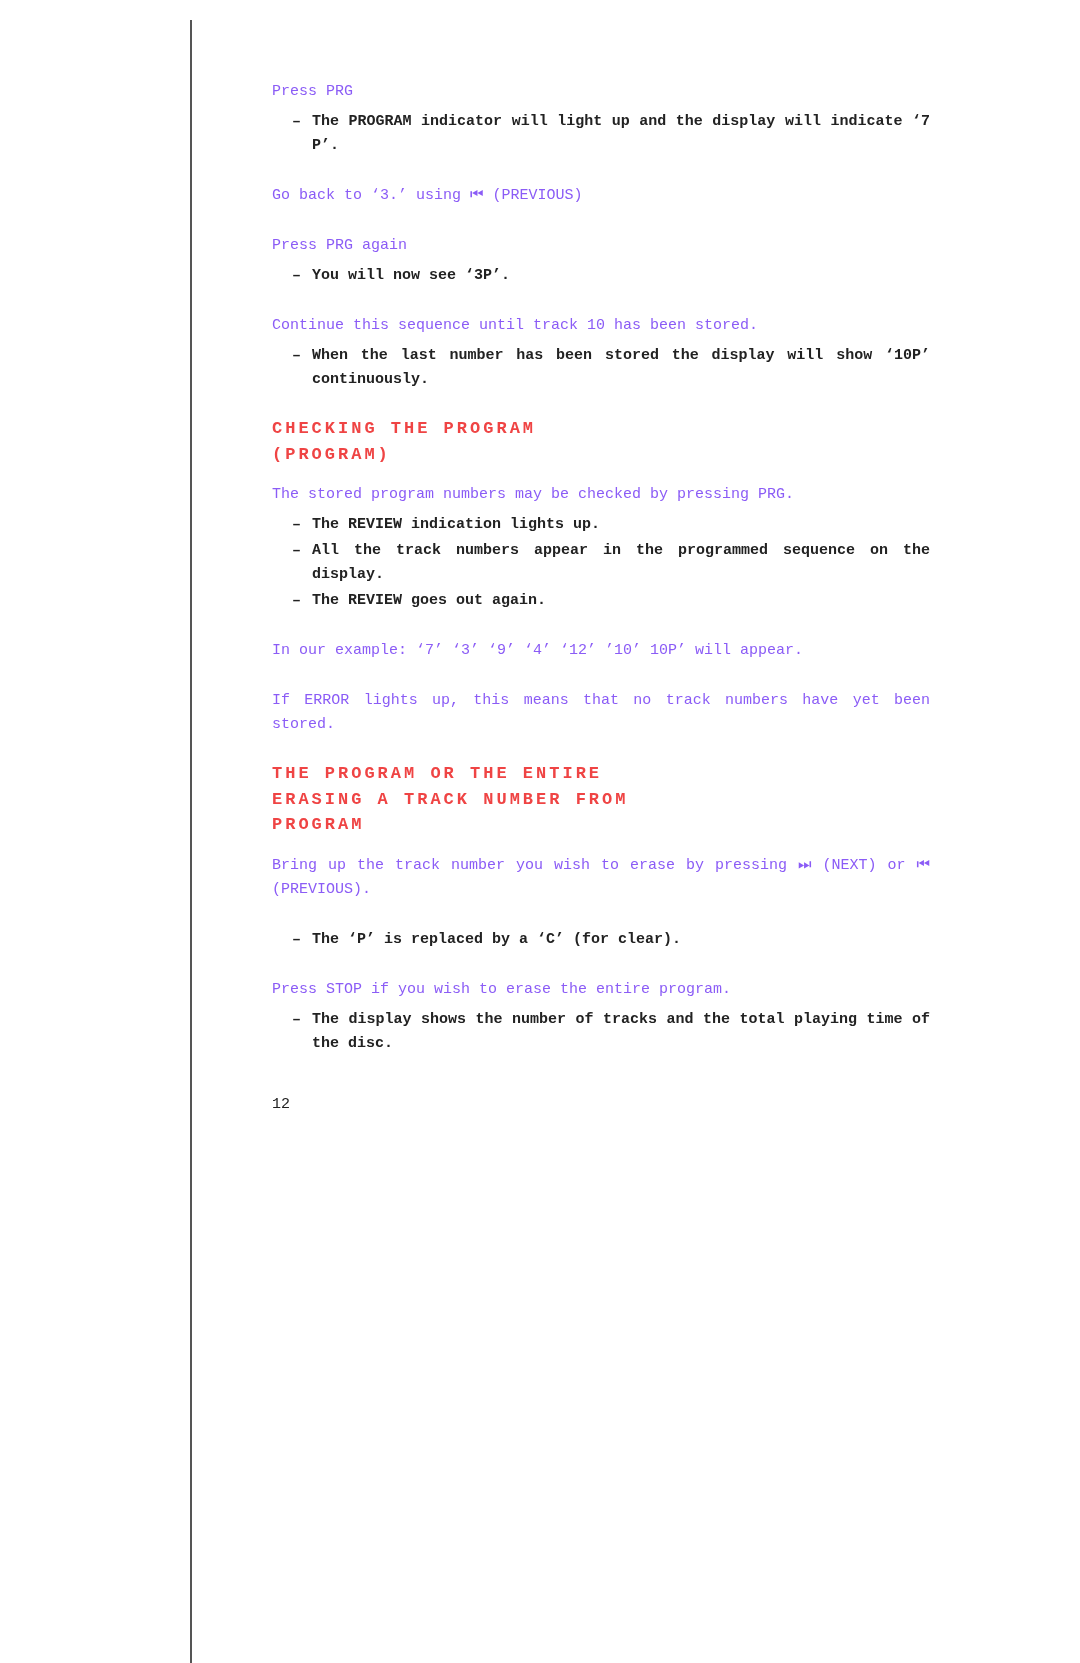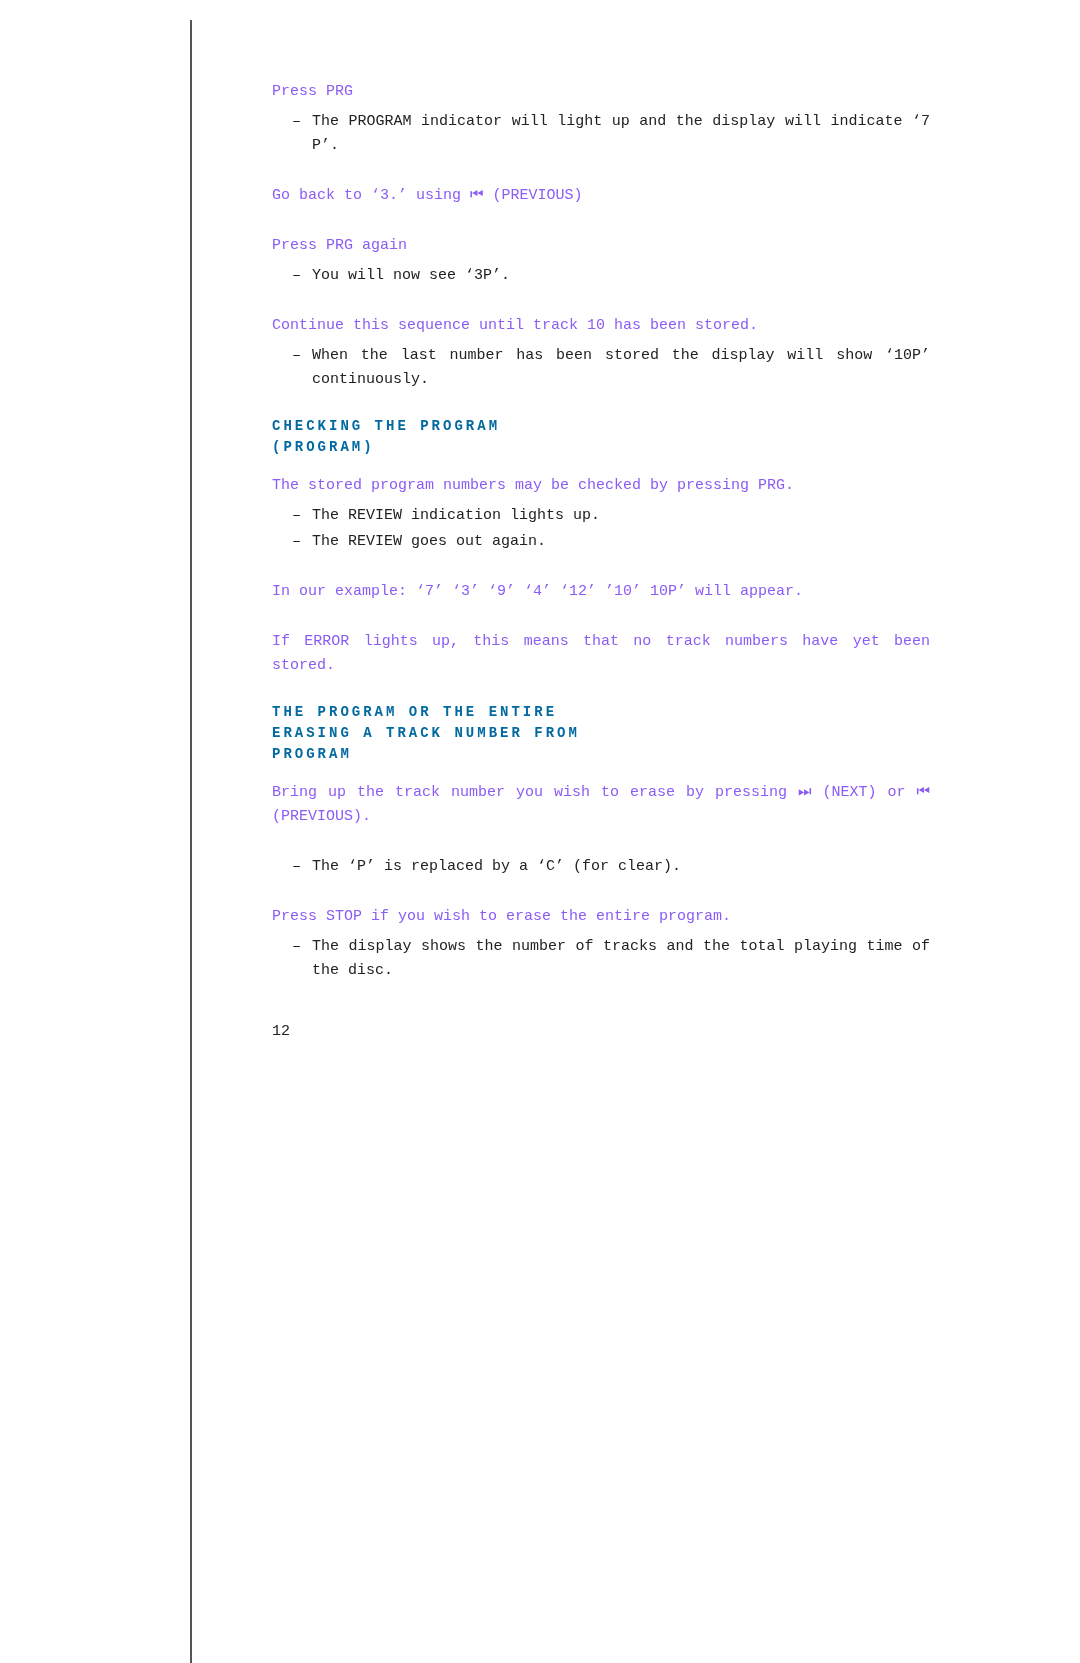--- a/index.html
+++ b/index.html
@@ -45,32 +45,33 @@
     }
 
     .bullet-item {
       font-size: 15px;
       line-height: 1.6;
       color: #222;
       text-align: justify;
       padding-left: 40px;
       position: relative;
       margin-bottom: 2px;
+      font-weight: bold;
     }
 
     .bullet-item::before {
       content: '–';
       position: absolute;
       left: 20px;
     }
 
     .heading-blue {
-      color: #0369a1;
+      color: #ef4444;
       font-family: 'Courier New', Courier, monospace;
-      font-size: 14px;
+      font-size: 17px;
       font-weight: bold;
       letter-spacing: 3px;
       line-height: 1.5;
       margin-bottom: 16px;
       margin-top: 24px;
     }
 
     .page-number {
       font-size: 15px;
       color: #222;
@@ -121,20 +122,23 @@
     <div>CHECKING  THE  PROGRAM</div>
     <div>(PROGRAM)</div>
   </div>
 
   <div class="section">
     <div class="text-block">The stored program numbers may be checked by pressing PRG.</div>
     <div class="bullet-item">
       <span>The REVIEW indication lights up.</span>
     </div>
     <div class="bullet-item">
+      <span>All the track numbers appear in the programmed sequence on the display.</span>
+    </div>
+    <div class="bullet-item">
       <span>The REVIEW goes out again.</span>
     </div>
   </div>
 
   <div class="spacer-sm"></div>
 
   <div class="section">
     <div class="text-block">In our example: ‘7’ ‘3’ ‘9’ ‘4’ ‘12’ ’10’ 10P’ will appear.</div>
   </div>
 

